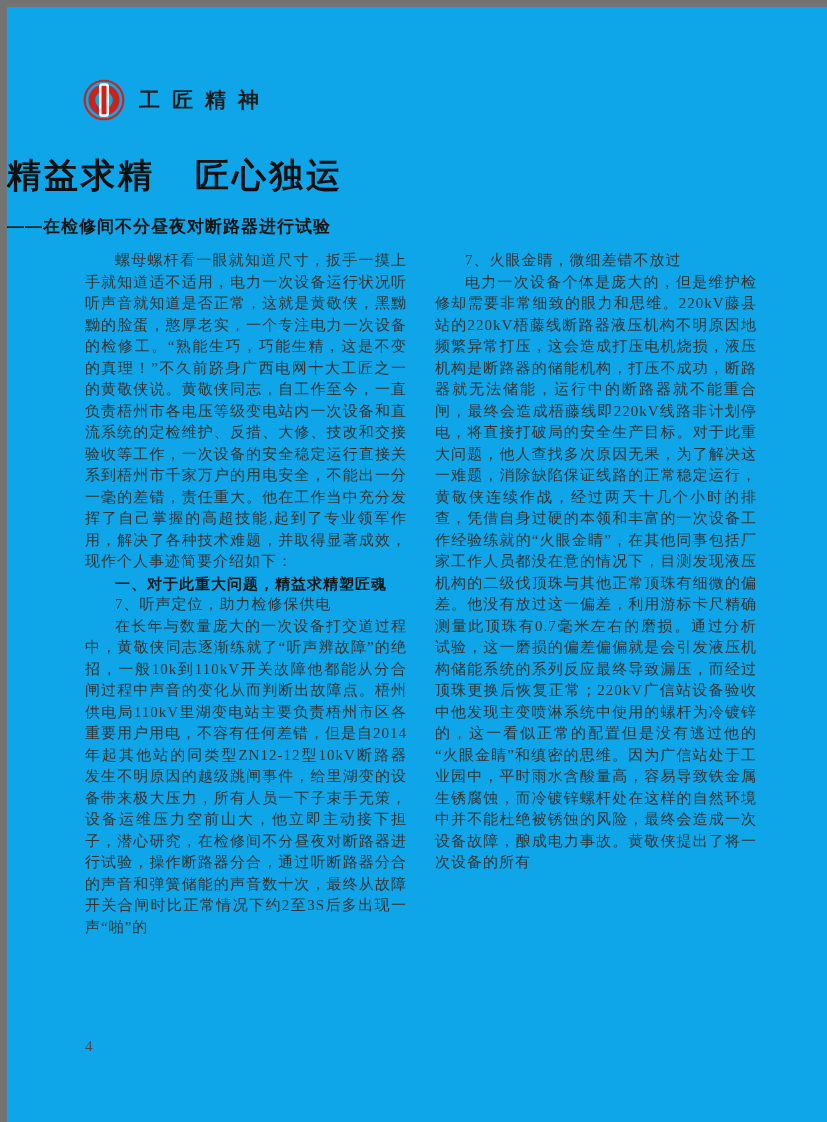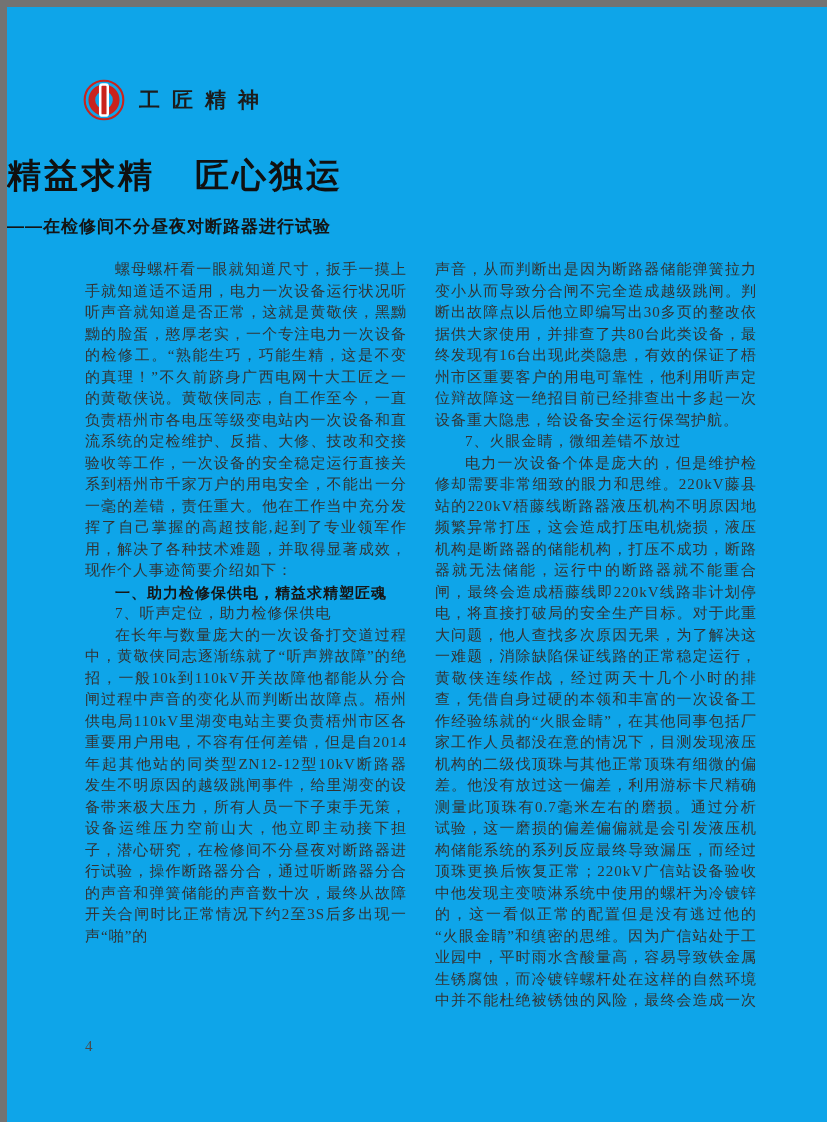--- a/index.html
+++ b/index.html
@@ -78,21 +78,20 @@
     width: 672px;
     height: 760px;
     display: flex;
     gap: 28px;
     overflow: hidden;
   }
   .column {
     flex: 1 1 0;
     min-width: 0;
     overflow: hidden;
-    margin-top: 9px;
   }
   .para {
     margin: 0;
     font-size: 15px;
     line-height: 21.5px;
     letter-spacing: 1px;
     text-align: justify;
     text-justify: inter-ideograph;
     color: #333333;
   }
@@ -133,26 +132,25 @@
   </header>
 
   <div class="title-block">
     <h1 class="article-title"><span>精益求精</span><span class="title-gap"></span><span>匠心独运</span></h1>
     <h2 class="article-subtitle">——在检修间不分昼夜对断路器进行试验</h2>
   </div>
 
   <main class="columns">
     <section class="column">
         <p class="para normal">螺母螺杆看一眼就知道尺寸，扳手一摸上手就知道适不适用，电力一次设备运行状况听听声音就知道是否正常，这就是黄敬侠，黑黝黝的脸蛋，憨厚老实，一个专注电力一次设备的检修工。“熟能生巧，巧能生精，这是不变的真理！”不久前跻身广西电网十大工匠之一的黄敬侠说。黄敬侠同志，自工作至今，一直负责梧州市各电压等级变电站内一次设备和直流系统的定检维护、反措、大修、技改和交接验收等工作，一次设备的安全稳定运行直接关系到梧州市千家万户的用电安全，不能出一分一毫的差错，责任重大。他在工作当中充分发挥了自己掌握的高超技能,起到了专业领军作用，解决了各种技术难题，并取得显著成效，现作个人事迹简要介绍如下：</p>
-        <p class="para section-heading">一、助力检修保供电，精益求精塑匠魂</p>
+        <p class="para section-heading">一、对于此重大问题，精益求精塑匠魂</p>
         <p class="para normal">7、听声定位，助力检修保供电</p>
         <p class="para normal">在长年与数量庞大的一次设备打交道过程中，黄敬侠同志逐渐练就了“听声辨故障”的绝招，一般10k到110kV开关故障他都能从分合闸过程中声音的变化从而判断出故障点。梧州供电局110kV里湖变电站主要负责梧州市区各重要用户用电，不容有任何差错，但是自2014年起其他站的同类型ZN12-12型10kV断路器发生不明原因的越级跳闸事件，给里湖变的设备带来极大压力，所有人员一下子束手无策，设备运维压力空前山大，他立即主动接下担子，潜心研究，在检修间不分昼夜对断路器进行试验，操作断路器分合，通过听断路器分合的声音和弹簧储能的声音数十次，最终从故障开关合闸时比正常情况下约2至3S后多出现一声“啪”的</p>
       </section>
     <section class="column">
-        <p class="para continuation">声音，从而判断出是因为断路器储能弹簧拉力变小从而导致分合闸不完全造成越级跳闸。判断出故障点以后他立即编写出30多页的整改依据供大家使用，并排查了共80台此类设备，最终发现有16台出现此类隐患，有效的保证了梧州市区重要客户的用电可靠性，他利用听声定位辩故障这一绝招目前已经排查出十多起一次设备重大隐患，给设备安全运行保驾护航。</p>
         <p class="para normal">7、火眼金睛，微细差错不放过</p>
         <p class="para normal">电力一次设备个体是庞大的，但是维护检修却需要非常细致的眼力和思维。220kV藤县站的220kV梧藤线断路器液压机构不明原因地频繁异常打压，这会造成打压电机烧损，液压机构是断路器的储能机构，打压不成功，断路器就无法储能，运行中的断路器就不能重合闸，最终会造成梧藤线即220kV线路非计划停电，将直接打破局的安全生产目标。对于此重大问题，他人查找多次原因无果，为了解决这一难题，消除缺陷保证线路的正常稳定运行，黄敬侠连续作战，经过两天十几个小时的排查，凭借自身过硬的本领和丰富的一次设备工作经验练就的“火眼金睛”，在其他同事包括厂家工作人员都没在意的情况下，目测发现液压机构的二级伐顶珠与其他正常顶珠有细微的偏差。他没有放过这一偏差，利用游标卡尺精确测量此顶珠有0.7毫米左右的磨损。通过分析试验，这一磨损的偏差偏偏就是会引发液压机构储能系统的系列反应最终导致漏压，而经过顶珠更换后恢复正常；220kV广信站设备验收中他发现主变喷淋系统中使用的螺杆为冷镀锌的，这一看似正常的配置但是没有逃过他的“火眼金睛”和缜密的思维。因为广信站处于工业园中，平时雨水含酸量高，容易导致铁金属生锈腐蚀，而冷镀锌螺杆处在这样的自然环境中并不能杜绝被锈蚀的风险，最终会造成一次设备故障，酿成电力事故。黄敬侠提出了将一次设备的所有</p>
       </section>
   </main>
 
   <footer class="page-footer">
     <span class="page-number">4</span>
   </footer>
 
 </div>

